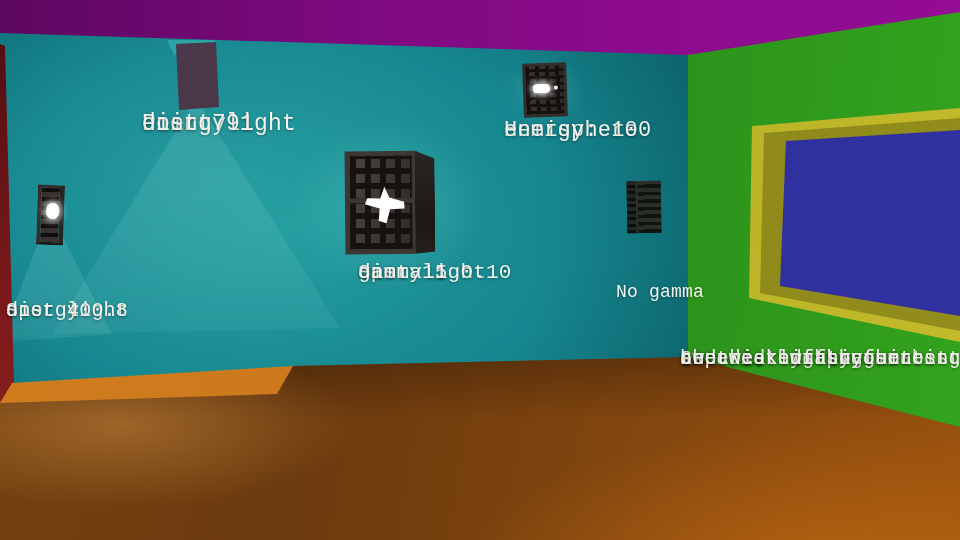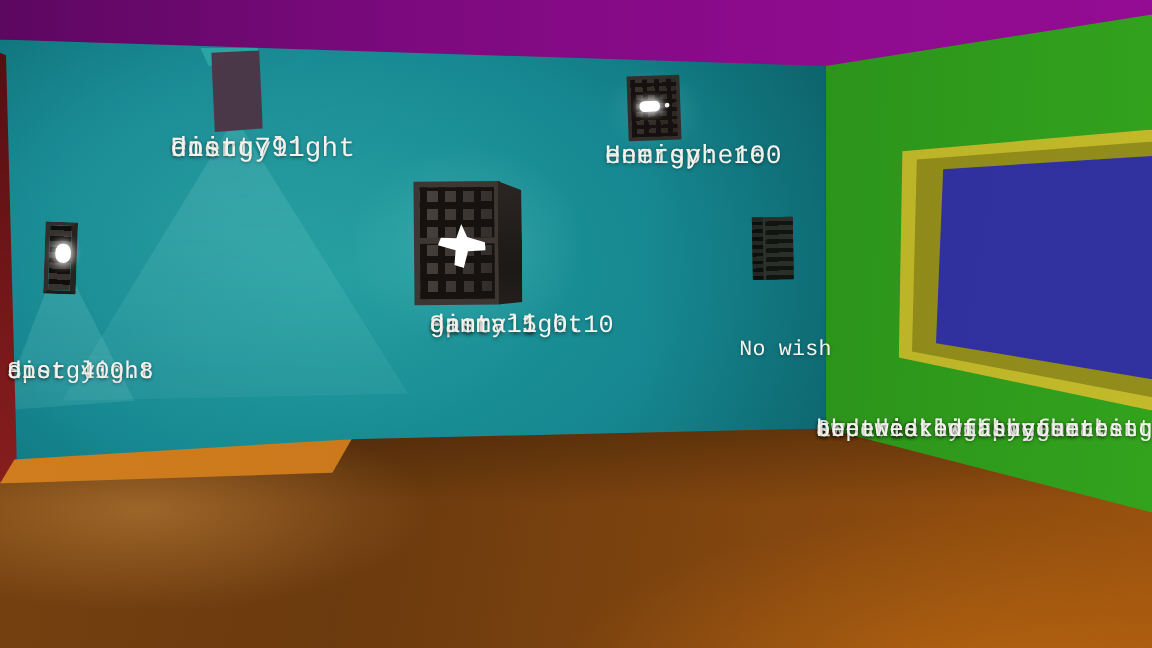--- a/index.html
+++ b/index.html
@@ -223,21 +223,21 @@
     <div>gamma 1</div>
   </div>
 
   <div class="label label-spot">
     <div>Spot light</div>
     <div>energy 0.8</div>
     <div>dist 40</div>
   </div>
 
   <div class="label label-nolight">
-    <div>No wish</div>
+    <div>No gamma</div>
   </div>
 
   <div class="label label-hints">
     <div>Generic setup gamma:</div>
     <div>area is by far the best rest</div>
     <div>tweaked lighting on</div>
     <div>and dist is by far</div>
     <div>superior without it.</div>
     <div>the rest of the settings can</div>
     <div>be tweaked as you rest</div>

